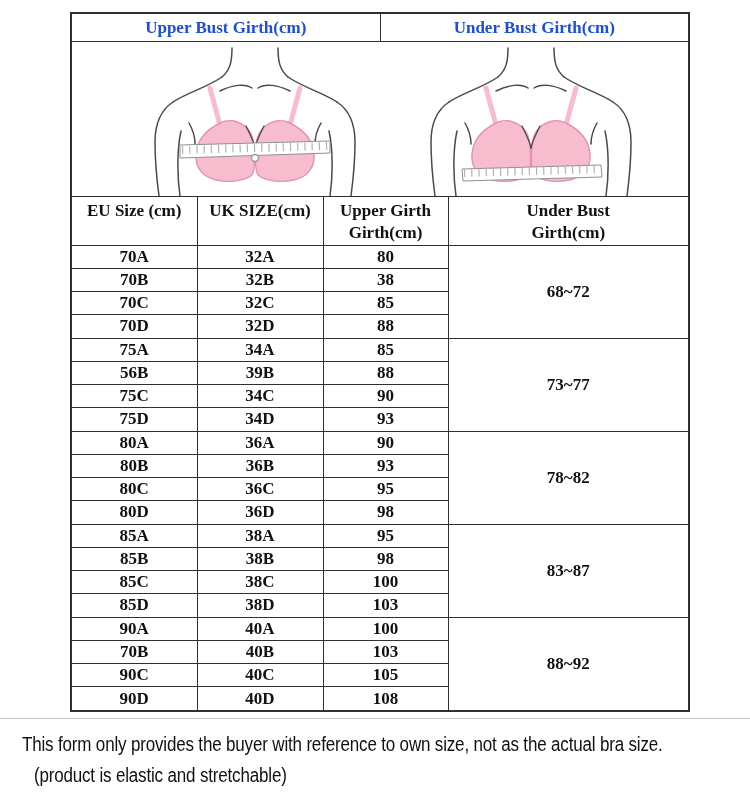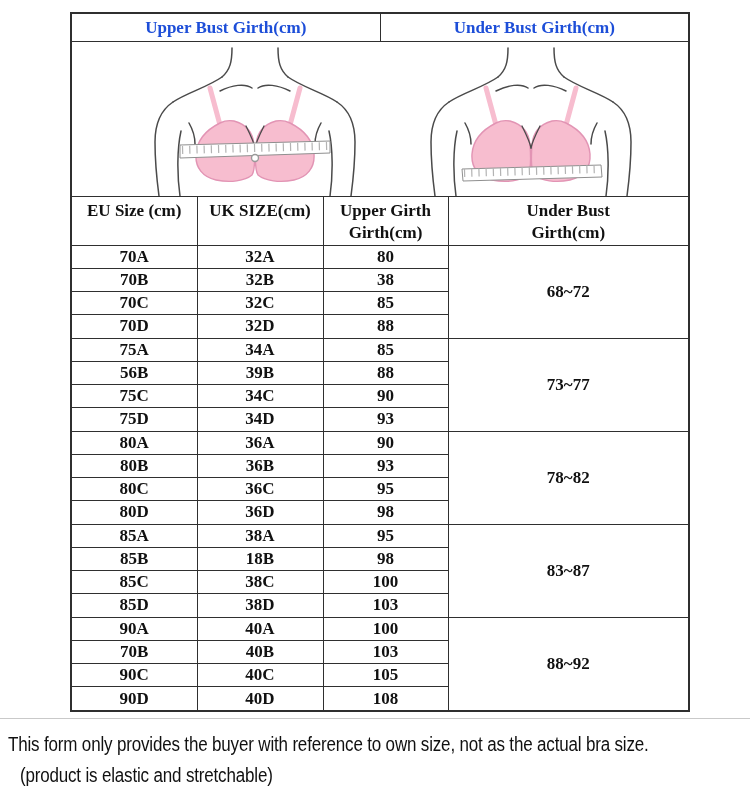--- a/index.html
+++ b/index.html
@@ -56,21 +56,21 @@
   table.data thead th{vertical-align:top;padding-top:3px;line-height:22px;}
   table.data tbody tr{height:23px;}
   table.data td.range{font-weight:bold;text-align:center;}
 
   
   .divider-line{
     position:absolute;left:0;top:718px;width:750px;height:1px;
     background:var(--divider-gray,#c9c9c9);
   }
   .footer{
-    position:absolute;left:8px;top:732px;width:728px;
+    position:absolute;left:22px;top:732px;width:728px;
     font-family:"Liberation Sans","DejaVu Sans",sans-serif;
     color:var(--footer-text,#111111);
   }
   .foot-line{
     font-size:20px;line-height:25px;letter-spacing:-0.2px;white-space:nowrap;
     transform:scaleX(0.85);transform-origin:0 50%;
   }
   .foot-line.second{margin-top:6px;padding-left:14px;}
 </style>
 </head>
@@ -242,21 +242,21 @@
         </tr>
 
         <tr>
           <td>85A</td>
           <td>38A</td>
           <td>95</td>
           <td class="range" rowspan="4">83~87</td>
         </tr>
         <tr>
           <td>85B</td>
-          <td>18B</td>
+          <td>38B</td>
           <td>98</td>
         </tr>
         <tr>
           <td>85C</td>
           <td>38C</td>
           <td>100</td>
         </tr>
         <tr>
           <td>85D</td>
           <td>38D</td>

